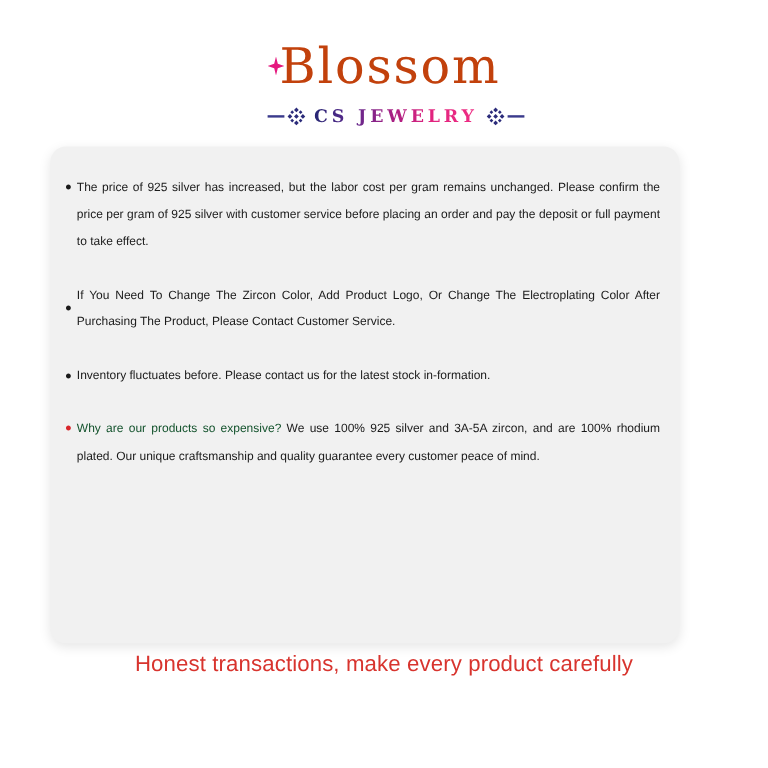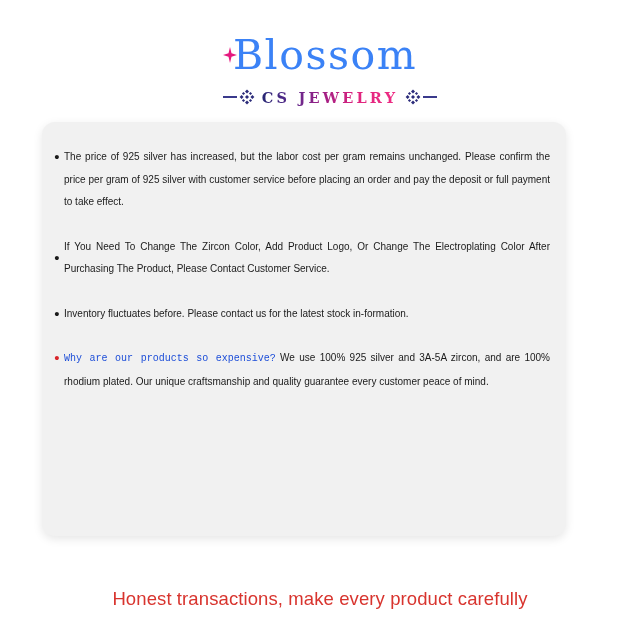--- a/index.html
+++ b/index.html
@@ -35,21 +35,21 @@
     height: 44px;
     margin-right: -4px;
   }
   .brand-sparkle svg { position: absolute; left: 0; top: 14px; }
 
   .brand-name {
     font-family: "DejaVu Serif", "Liberation Serif", serif;
     font-size: 41px;
     font-weight: 400;
     letter-spacing: 1.5px;
-    color: #3b82f6;
+    color: #c2410c;
     line-height: 1;
     white-space: nowrap;
   }
 
   .subbrand-row {
     display: flex;
     align-items: center;
     justify-content: center;
     margin-top: 7px;
     height: 20px;
@@ -128,29 +128,28 @@
     font-size: 10px;
     line-height: 22.5px;
     color: #1a1a1a;
     text-align: justify;
     text-justify: inter-word;
     margin: 0;
     padding-right: 8px;
   }
 
   .hl-red {
-    color: #1d4ed8;
-    font-family: Liberation Mono, monospace;
+    color: #14532d;
   }
 
   
   .footer {
     position: absolute;
     left: 0;
-    top: 588px;
+    top: 542px;
     width: 640px;
     text-align: center;
     font-family: "Liberation Sans", sans-serif;
     font-size: 18.5px;
     color: #d8342e;
     letter-spacing: 0.1px;
   }
 </style>
 </head>
 <body>

